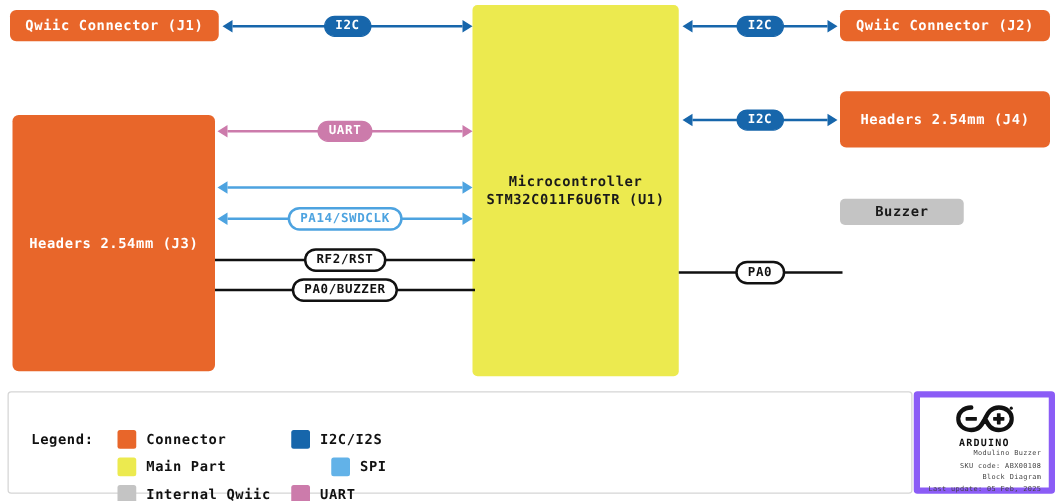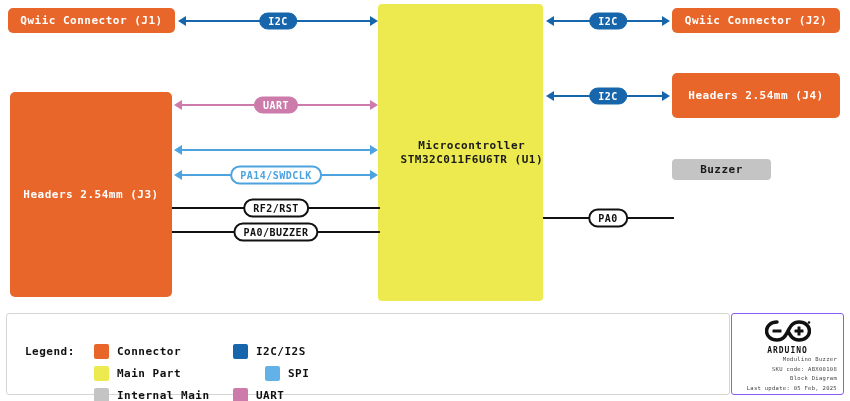--- a/index.html
+++ b/index.html
@@ -15,21 +15,21 @@
     justify-content:center;text-align:center;color:#ffffff;
     font-weight:bold;letter-spacing:.5px;line-height:1.25;
     font-family:"DejaVu Sans Mono","Liberation Mono",monospace;
   }
   .block.connector{background:#e8662a;font-size:11px;}
   .block.main{background:#ecea4f;color:#1a1a1a;font-size:11px;}
   .block.internal{background:#c4c4c4;color:#1a1a1a;font-size:11px;}
 
   #blk-j1{left:8px;top:8px;width:167px;height:25px;}
   #blk-j3{left:10px;top:92px;width:162px;height:205px;}
-  #blk-u1{left:378px;top:4px;width:165px;height:297px;border-radius:4px;justify-content:flex-end;}
+  #blk-u1{left:378px;top:4px;width:165px;height:297px;border-radius:4px;}
   #blk-j2{left:672px;top:8px;width:168px;height:25px;}
   #blk-j4{left:672px;top:73px;width:168px;height:45px;}
   #blk-buzzer{left:672px;top:159px;width:99px;height:21px;border-radius:4px;}
 
   
   .conn{position:absolute;height:22px;display:flex;align-items:center;}
   .line{position:absolute;top:50%;height:2px;transform:translateY(-50%);}
   .arrow{
     position:absolute;top:50%;width:0;height:0;transform:translateY(-50%);
     border-top:5px solid transparent;border-bottom:5px solid transparent;
@@ -57,21 +57,21 @@
     position:absolute;left:18px;top:31px;font-size:11px;font-weight:bold;
     color:#111;letter-spacing:.5px;
   }
   .lg-item{position:absolute;display:flex;align-items:center;gap:8px;}
   .sw{width:15px;height:15px;border-radius:2px;flex:0 0 auto;}
   .sw.outline{background:#fff;border:2px solid #111;box-sizing:border-box;}
   .lg-label{font-size:11px;font-weight:bold;color:#111;letter-spacing:.5px;white-space:nowrap;}
 
   #titleblock{
     position:absolute;left:731px;top:313px;width:113px;height:82px;
-    border:1px solid #8b5cf6;border-radius:3px;background:#fff;box-sizing:border-box;
+    border:5px solid #8b5cf6;border-radius:3px;background:#fff;box-sizing:border-box;
   }
   #logo{position:absolute;left:50%;top:5px;transform:translateX(-50%);text-align:center;}
   #logo-word{font-size:8px;font-weight:bold;letter-spacing:1px;color:#111;margin-top:-1px;}
   #meta{position:absolute;right:6px;top:41px;text-align:right;}
   .meta-line{font-size:5.5px;color:#444;letter-spacing:.3px;line-height:1.75;white-space:nowrap;
     font-family:"DejaVu Sans Mono","Liberation Mono",monospace;}
 </style>
 </head>
 <body>
 
@@ -168,21 +168,21 @@
   <div class="lg-item" style="left:87px;top:30px;">
     <span class="sw" style="background:#e8662a"></span>
     <span class="lg-label">Connector</span>
   </div>
   <div class="lg-item" style="left:87px;top:52px;">
     <span class="sw" style="background:#ecea4f"></span>
     <span class="lg-label">Main Part</span>
   </div>
   <div class="lg-item" style="left:87px;top:74px;">
     <span class="sw" style="background:#c4c4c4"></span>
-    <span class="lg-label">Internal Main</span>
+    <span class="lg-label">Internal Qwiic</span>
   </div>
 
   <div class="lg-item" style="left:226px;top:30px;">
     <span class="sw" style="background:#1766ab"></span>
     <span class="lg-label">I2C/I2S</span>
   </div>
   <div class="lg-item" style="left:226px;top:52px;padding-left:32px;">
     <span class="sw" style="background:#62b2e8"></span>
     <span class="lg-label">SPI</span>
   </div>

